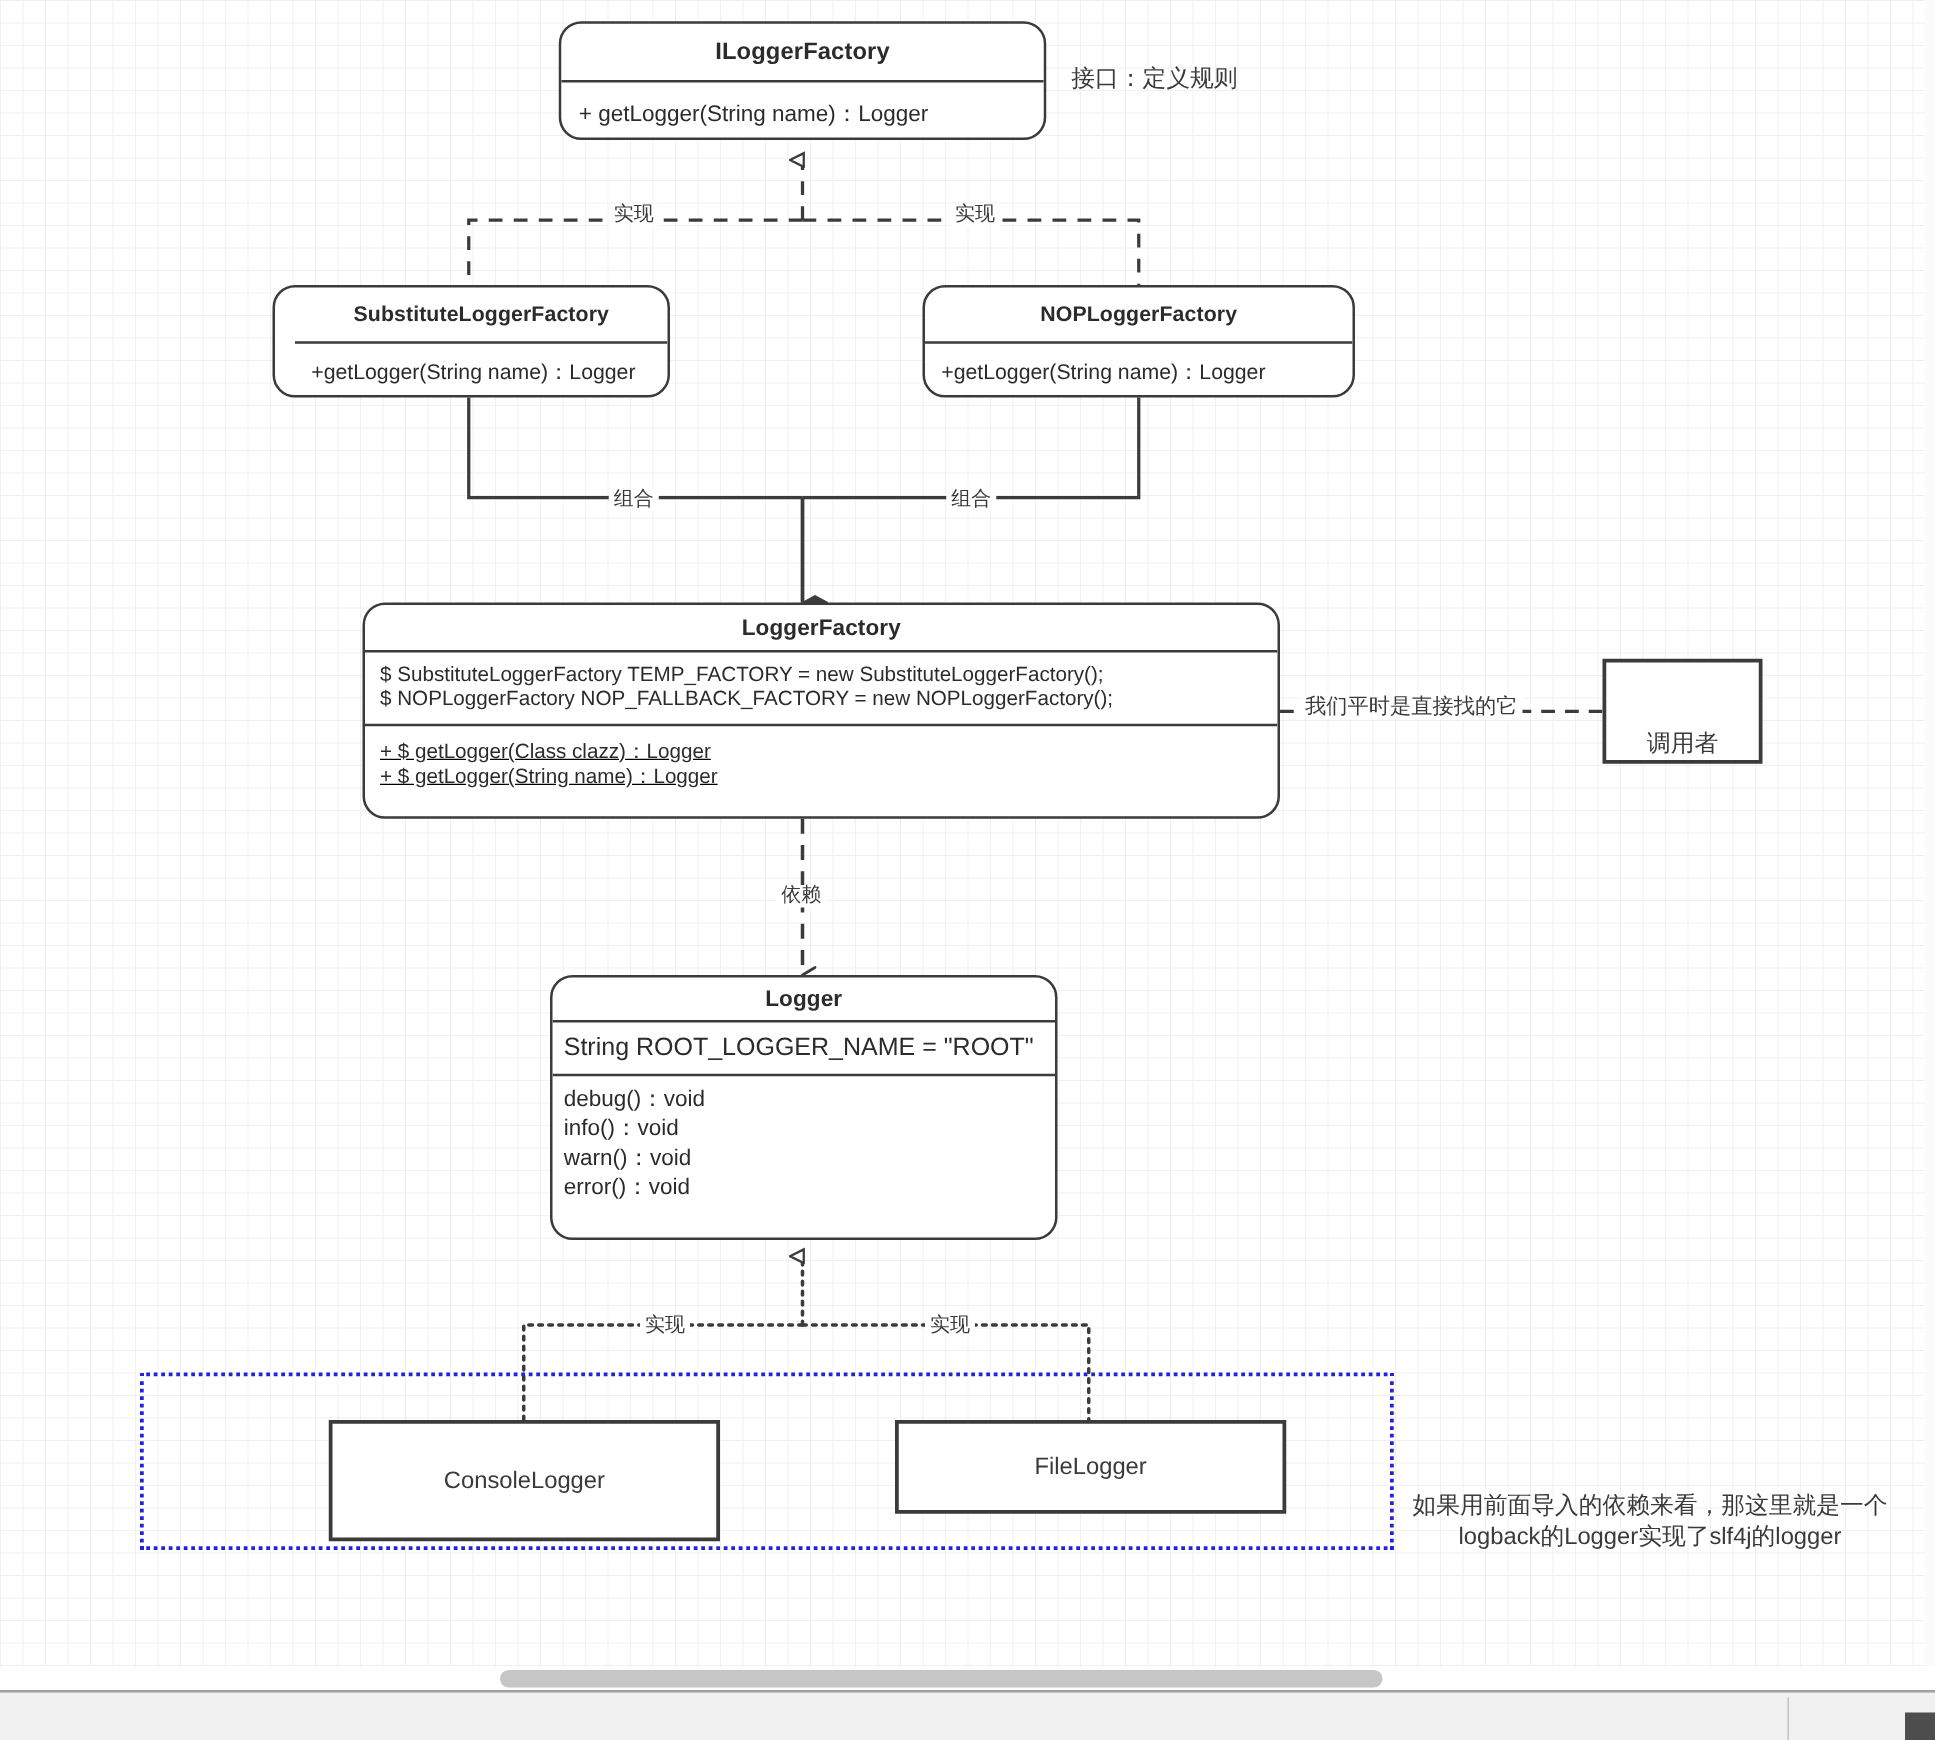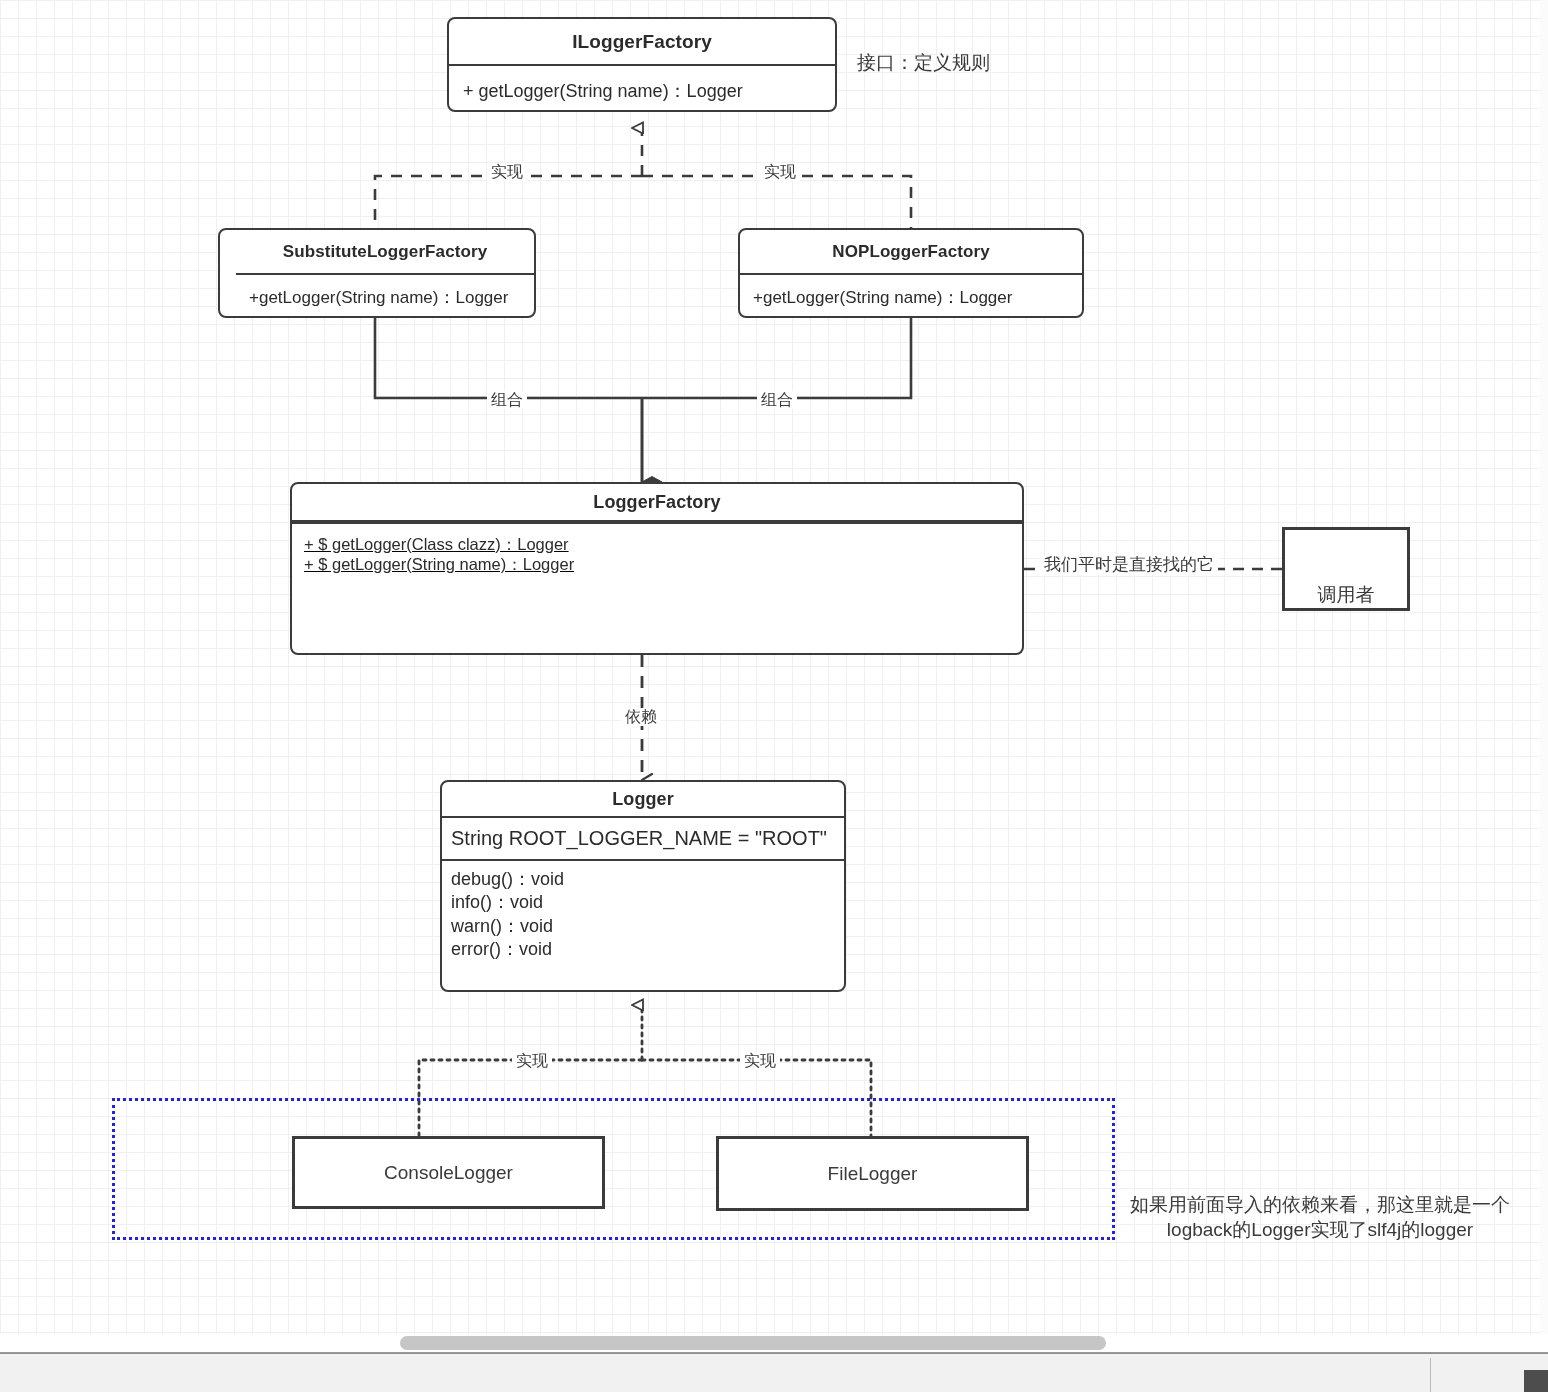--- a/index.html
+++ b/index.html
@@ -29,21 +29,21 @@
     background-size: 18px 18px, 18px 18px, 72px 72px, 72px 72px;
     background-position: 0 0, 0 0, 0 0, 0 0;
     overflow: hidden;
   }
 
   
   .uml-box {
     position: absolute;
     box-sizing: border-box;
     border: 2.5px solid #3b3b3b;
-    border-radius: 8px;
+    border-radius: 18px;
     background: #ffffff;
     overflow: hidden;
   }
   .uml-box.sharp { border-radius: 0; border-width: 3px; }
 
   .uml-title {
     font-weight: bold;
     text-align: center;
     color: #2b2b2b;
     letter-spacing: .1px;
@@ -234,20 +234,24 @@
 
   <div class="uml-box" style="left:738px; top:228px; width:346px; height:90px;">
     <div class="uml-title" style="height:43px; line-height:43px; font-size:17px;">NOPLoggerFactory</div>
     <div class="uml-sep"></div>
     <div class="uml-sect" style="padding:11px 0 0 13px; font-size:17px;">+getLogger(String name)：Logger</div>
   </div>
 
   <div class="uml-box" style="left:290px; top:482px; width:734px; height:173px;">
     <div class="uml-title" style="height:36px; line-height:36px; font-size:18px;">LoggerFactory</div>
     <div class="uml-sep"></div>
+    <div style="padding:9px 0 9px 12px;">
+      <div class="uml-sect" style="font-size:16.5px; line-height:1.17;">$ SubstituteLoggerFactory TEMP_FACTORY = new SubstituteLoggerFactory();</div>
+      <div class="uml-sect" style="font-size:16.5px; line-height:1.17;">$ NOPLoggerFactory NOP_FALLBACK_FACTORY = new NOPLoggerFactory();</div>
+    </div>
     <div class="uml-sep"></div>
     <div style="padding:10px 0 0 12px;text-decoration:underline;">
       <div class="uml-sect" style="font-size:16.5px; line-height:1.22;">+ $ getLogger(Class clazz)：Logger</div>
       <div class="uml-sect" style="font-size:16.5px; line-height:1.22;">+ $ getLogger(String name)：Logger</div>
     </div>
   </div>
 
   <div class="uml-box sharp plain-center" style="left:1282px; top:527px; width:128px; height:84px;align-items:flex-end;">
     <span style="font-size:19px;">调用者</span>
   </div>
@@ -260,21 +264,21 @@
     <div style="padding:7px 0 0 9px;">
       <div class="uml-sect" style="font-size:18px; line-height:1.3;">debug()：void</div>
       <div class="uml-sect" style="font-size:18px; line-height:1.3;">info()：void</div>
       <div class="uml-sect" style="font-size:18px; line-height:1.3;">warn()：void</div>
       <div class="uml-sect" style="font-size:18px; line-height:1.3;">error()：void</div>
     </div>
   </div>
 
   <div class="group-rect" style="left:112px; top:1098px; width:1003px; height:142px;"></div>
 
-  <div class="uml-box sharp plain-center" style="left:263px; top:1136px; width:313px; height:73px;margin-left:29px;">
+  <div class="uml-box sharp plain-center" style="left:263px; top:1136px; width:313px; height:97px;">
     <span style="font-size:19px;">ConsoleLogger</span>
   </div>
 
   <div class="uml-box sharp plain-center" style="left:716px; top:1136px; width:313px; height:75px;">
     <span style="font-size:19px;">FileLogger</span>
   </div>
 
 
   <div class="note-block" style="left:1120px; top:1192px; width:400px; font-size:19px;">
     <div>如果用前面导入的依赖来看，那这里就是一个</div>

